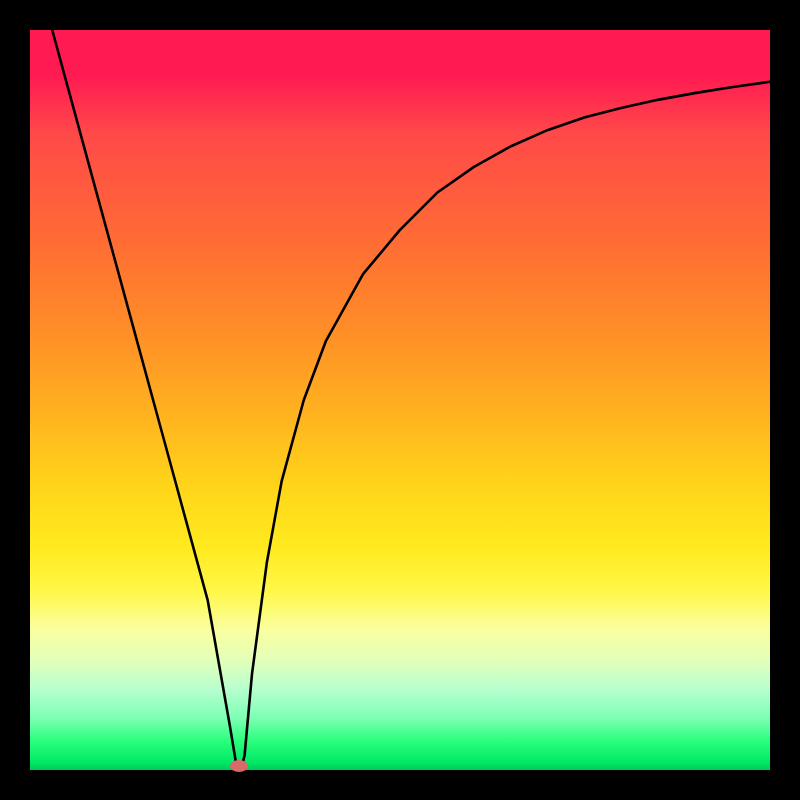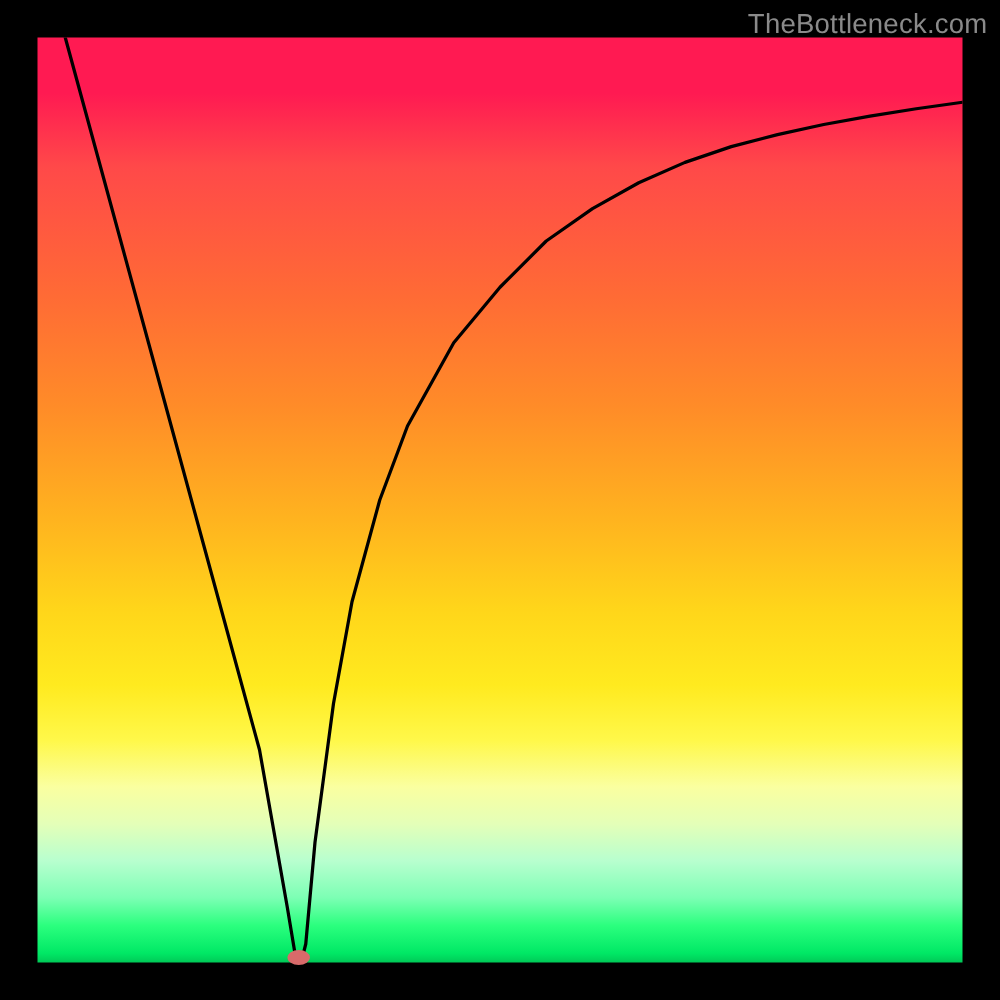--- a/index.html
+++ b/index.html
@@ -73,14 +73,13 @@
 
 <div class="frame">
 
   <div class="plot">
     <svg viewBox="0 0 740 740" preserveAspectRatio="none">
       <path d="M22.2 0.0 L44.4 81.4 L66.6 162.8 L88.8 244.2 L111.0 325.6 L133.2 407.0 L155.4 488.4 L177.6 569.8 L199.8 695.6 L207.2 740.0 L210.9 740.0 L214.6 725.2 L222.0 643.8 L236.8 532.8 L251.6 451.4 L273.8 370.0 L296.0 310.8 L333.0 244.2 L370.0 199.8 L407.0 162.8 L444.0 136.9 L481.0 116.2 L518.0 99.9 L555.0 87.3 L592.0 77.7 L629.0 69.6 L666.0 62.9 L703.0 57.0 L740.0 51.8" fill="none" stroke="#000000" stroke-width="2.6" stroke-linecap="round" stroke-linejoin="round"></path>
     </svg>
     <div class="marker" style="left: 208.68px; top: 736.3px; background: rgb(216, 106, 106);"></div>
   </div>
 
-  <div class="watermark">TheBottleneck.com</div>
 </div>
 
 </body></html>

